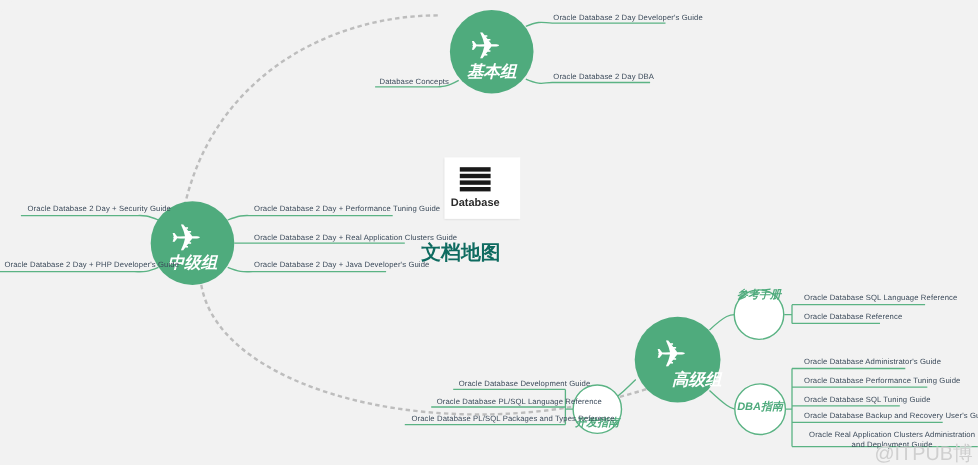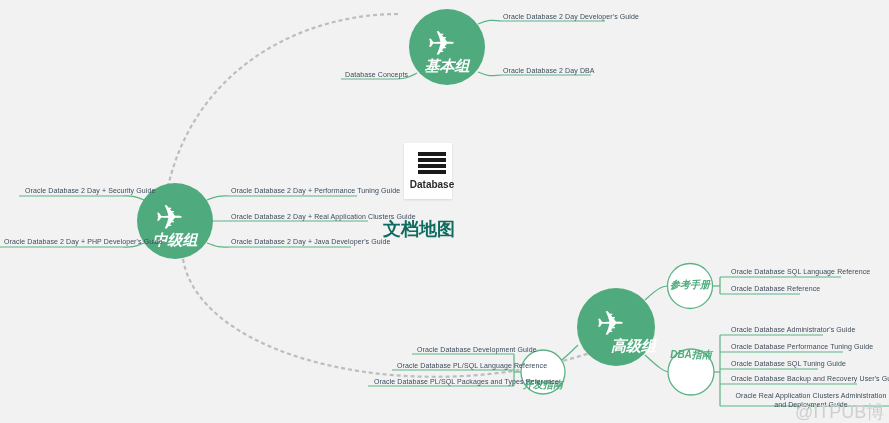--- a/index.html
+++ b/index.html
@@ -14,21 +14,21 @@
   .bignode{fill:#4fab7d;}
   .subnode{fill:#ffffff;stroke:#5bb384;stroke-width:1.3;}
   .leaf-label{position:absolute;font-size:7px;color:#3b4a5a;white-space:nowrap;
        letter-spacing:0.1px;line-height:9px;}
   .nlabel{position:absolute;font-size:15px;color:#ffffff;font-style:italic;
        font-weight:bold;text-align:center;line-height:15px;}
   .slabel{position:absolute;font-size:10px;color:#4fab7d;font-style:italic;
        font-weight:bold;text-align:center;line-height:10px;}
   .plane{position:absolute;width:40px;height:40px;}
   .plane::before{content:"\2708";color:#fff;font-size:34px;line-height:40px;}
-  #card{position:absolute;left:404px;top:143px;width:48px;height:56px;background:#fff;
+  #card{position:absolute;left:404px;top:143px;width:69px;height:56px;background:#fff;
         box-shadow:0 1px 2px rgba(0,0,0,.12);}
   .card-icon{position:absolute;left:14px;top:9px;width:28px;}
   .card-icon span{display:block;height:4px;background:#1a1a1a;margin-bottom:2px;}
   .card-text{position:absolute;left:0;top:36px;width:56px;text-align:center;
         font-size:10px;font-weight:bold;color:#2b2b2b;}
   #maptitle{position:absolute;left:383px;top:218px;font-size:18px;font-weight:bold;
         color:#0e6b60;letter-spacing:0px;line-height:22px;}
   #watermark{position:absolute;left:795px;top:400px;font-size:18px;color:#cfcfcf;}
 </style>
 </head>
@@ -108,22 +108,22 @@
   </svg>
 
   <div class="plane" style="left:427px;top:23px;"></div>
   <div class="plane" style="left:155px;top:197px;"></div>
   <div class="plane" style="left:596px;top:303px;"></div>
 
   <div class="nlabel" style="left:407px;top:58px;width:80px;">基本组</div>
   <div class="nlabel" style="left:135px;top:232px;width:80px;">中级组</div>
   <div class="nlabel" style="left:576px;top:338px;width:80px;text-align:right;">高级组</div>
 
-  <div class="slabel" style="left:650px;top:280px;width:80px;">参考手册</div>
-  <div class="slabel" style="left:651px;top:350px;width:80px;">DBA指南</div>
+  <div class="slabel" style="left:650px;top:264px;width:80px;">参考手册</div>
+  <div class="slabel" style="left:651px;top:366px;width:80px;">DBA指南</div>
   <div class="slabel" style="left:503px;top:380px;width:80px;">开发指南</div>
 
   <div id="card">
     <div class="card-icon">
       <span></span>
         <span></span>
         <span></span>
         <span></span>
     </div>
     <div class="card-text">Database</div>

